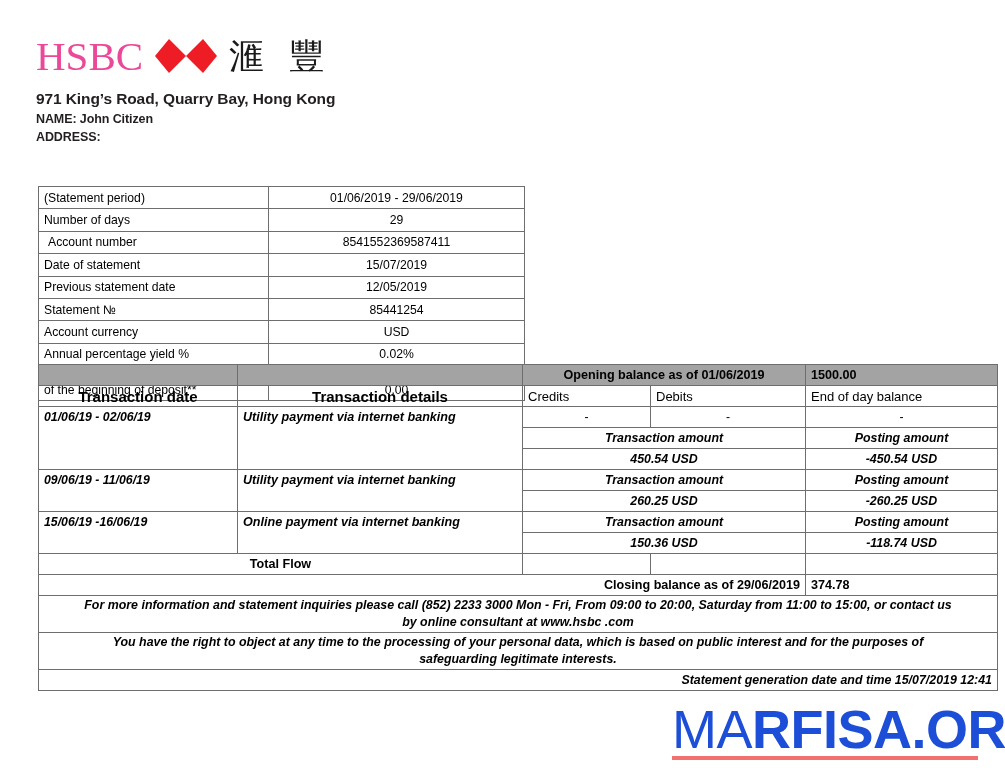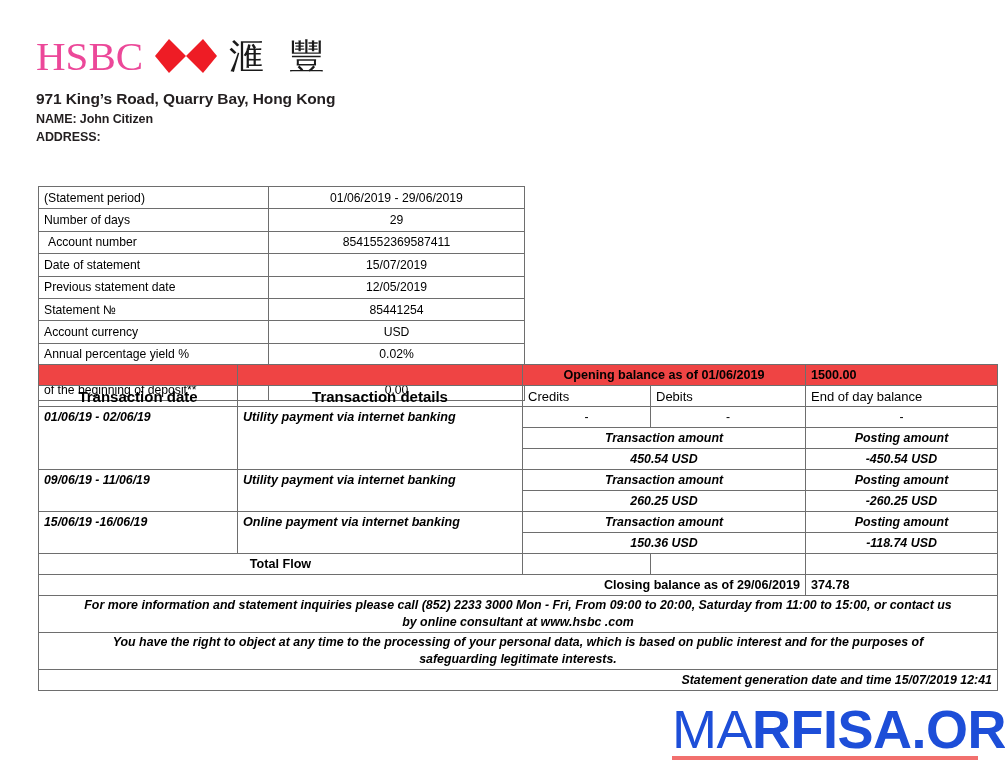--- a/index.html
+++ b/index.html
@@ -80,21 +80,21 @@
   .info-label.indent { padding-left: 9px; }
   .info-value { text-align: center; }
   .info-2line { line-height: 15px; padding-top: 1px; padding-bottom: 1px; }
 
   
   #tx-table { left: 23px; top: 364px; width: 959px; }
   #tx-table td {
     height: 18px;
     padding: 1px 5px;
   }
-  .pink { background: #ef4444; }
+  .pink { background: #a3a3a3; }
   .hdr { font-weight: normal; text-align: left; font-size: 13px; }
   .hdr-left { font-weight: bold; text-align: center; font-size: 15px; padding-left: 7px; }
   .ctr { text-align: center; }
   .tx-date { font-weight: bold; font-style: italic; font-size: 12.3px; padding-left: 7px; }
   .tx-desc { font-weight: bold; font-style: italic; font-size: 12.6px; padding-left: 7px; }
   .amt-label { font-weight: bold; font-style: italic; text-align: center; font-size: 12.4px; }
   .amt-val { font-weight: bold; font-style: italic; text-align: center; font-size: 12.4px; }
   .open-lbl {
     font-weight: bold; text-align: center; font-size: 12.6px;
   }

